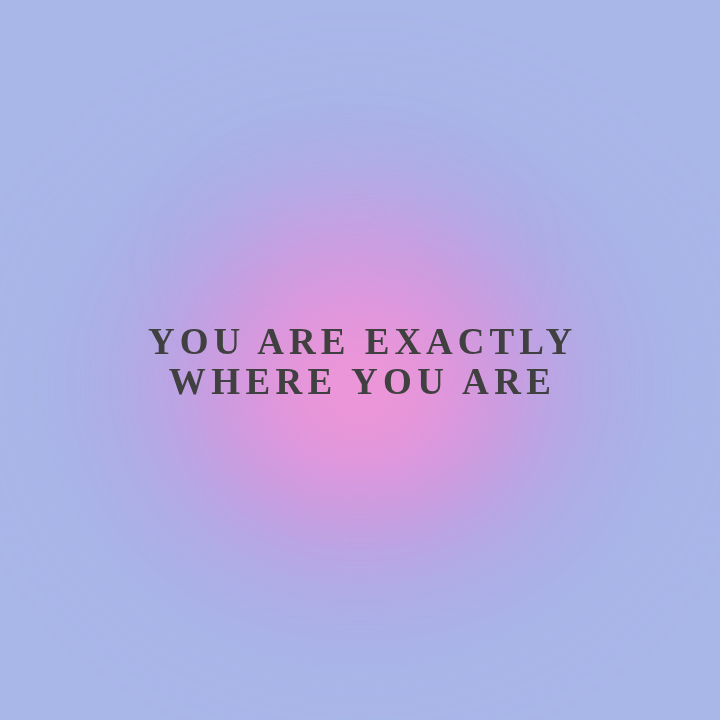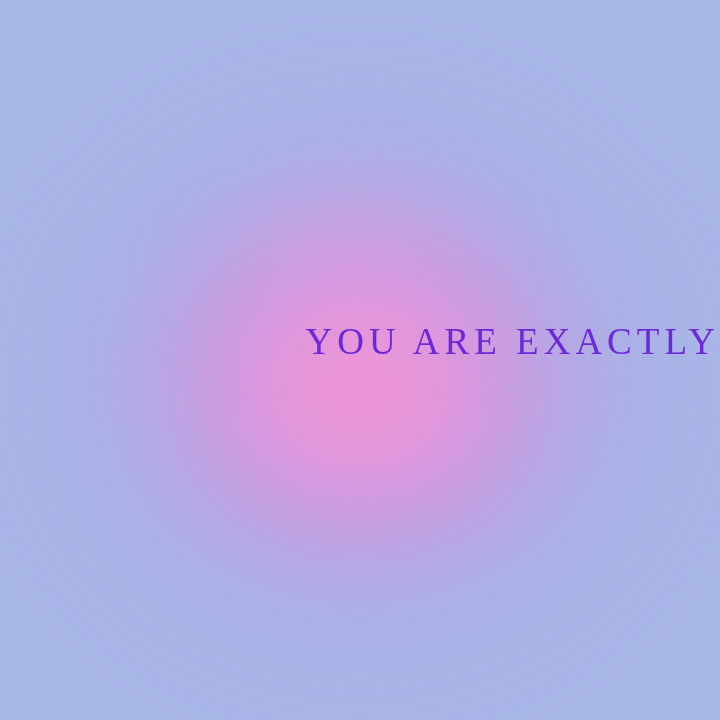--- a/index.html
+++ b/index.html
@@ -99,39 +99,39 @@
     text-align: center;
     color: #4e3f6e;
     z-index: 3;
   }
 
   .quote-line {
     display: block;
     font-family: "Liberation Serif", "DejaVu Serif", serif;
     font-size: 37px;
     line-height: 40px;
-    font-weight: 400;
+    font-weight: 700;
     letter-spacing: 5.2px;
     text-indent: 5.2px;
     white-space: nowrap;
-    color: #6d28d9;
-    text-align: right;
+    color: #404040;
   }
 
   .quote-line-1 { font-size: 37px; letter-spacing: 5.0px; }
   .quote-line-2 { font-size: 37px; letter-spacing: 5.4px; }
   .quote-line-3 { font-size: 37px; letter-spacing: 5.4px; }
 </style>
 </head>
 <body>
 
 <div id="quote-canvas">
 
   <div class="glow glow-outer"></div>
   <div class="glow glow-top"></div>
   <div class="glow glow-mid"></div>
   <div class="glow glow-core"></div>
 
   <div class="quote-block">
     <span class="quote-line quote-line-1">YOU ARE EXACTLY</span>
+    <span class="quote-line quote-line-2">WHERE YOU ARE</span>
   </div>
 
 </div>
 
 </body></html>

